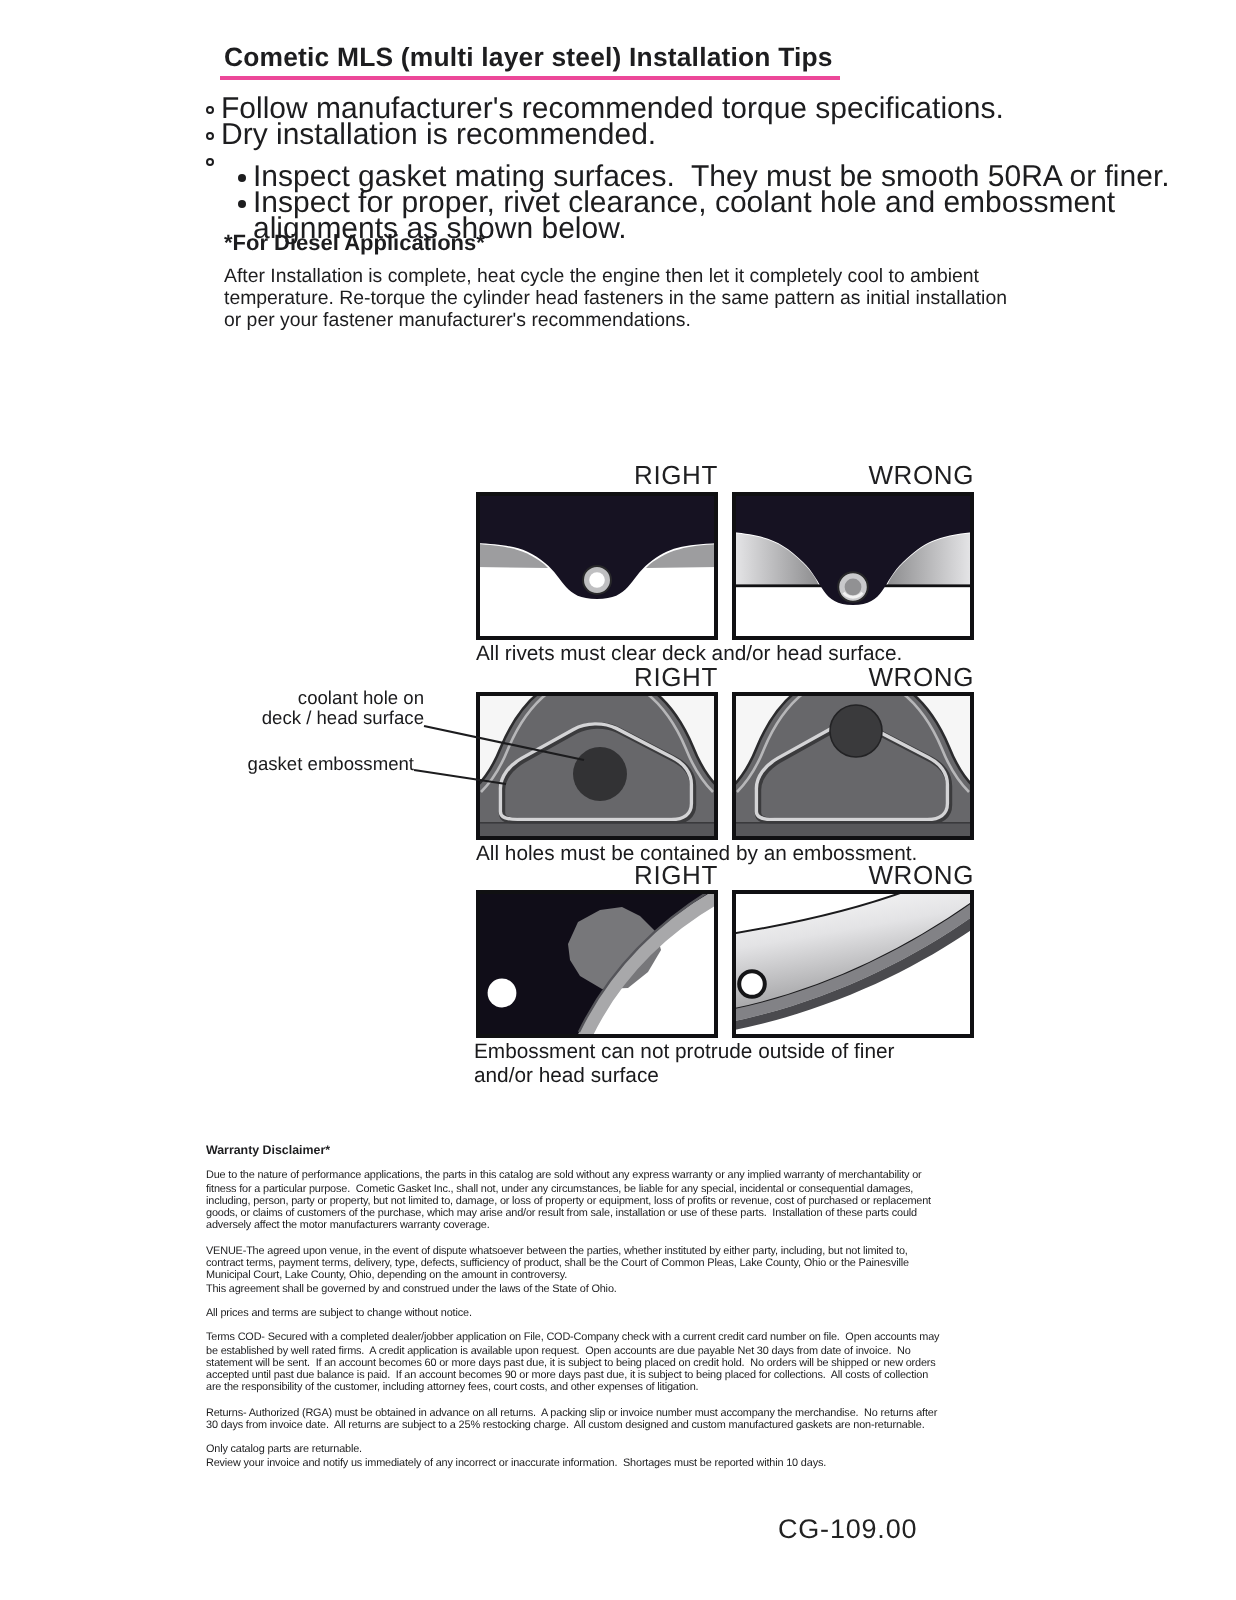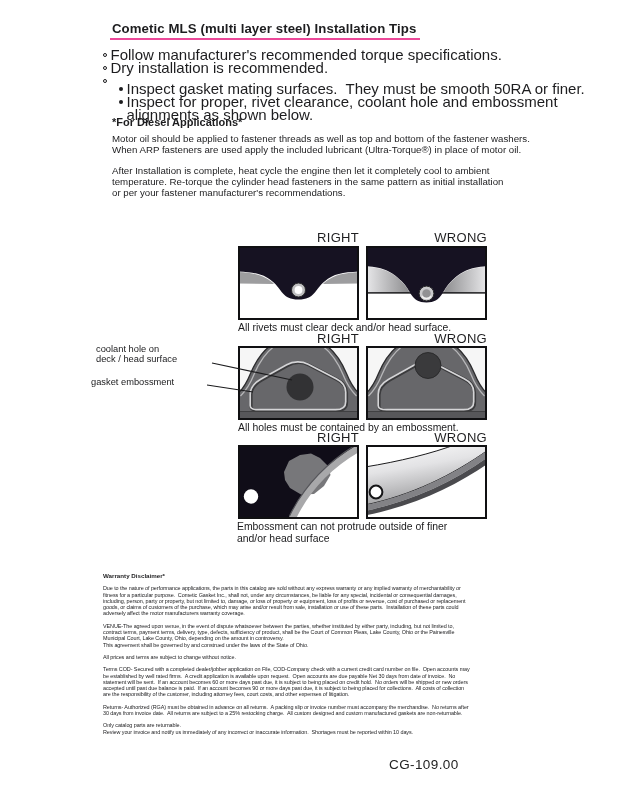--- a/index.html
+++ b/index.html
@@ -32,21 +32,21 @@
   .diesel p { white-space:pre-wrap; margin-bottom:10px; }
   .diesel p.last { margin-bottom:0; }
 
   .dg-label {
     position:absolute; width:121px; text-align:right;
     font-size:13px; letter-spacing:.3px; color:#1f1f21; white-space:nowrap;
   }
   .dg-box { position:absolute; width:121px; height:74px; }
   .dg-box svg { display:block; width:121px; height:74px; }
   .dg-caption { position:absolute; font-size:10.4px; line-height:11.8px; color:#1a1a1c; white-space:pre-line; }
-  .side-label { position:absolute; width:116px; text-align:left; font-size:9.3px; line-height:9.8px; color:#1a1a1c; white-space:pre-line; }
+  .side-label { position:absolute; width:116px; text-align:right; font-size:9.3px; line-height:9.8px; color:#1a1a1c; white-space:pre-line; }
   .leader-lines { position:absolute; left:90px; top:330px; width:260px; height:70px; pointer-events:none; }
 
   .warranty { position:absolute; left:103px; top:573px; width:438px; font-size:5.45px; line-height:6.3px; letter-spacing:-.08px; }
   .warranty h3 { font-size:6.2px; font-weight:700; margin-bottom:6px; letter-spacing:0; }
   .warranty p { white-space:pre-wrap; margin-bottom:6px; }
 
   .page-number { position:absolute; left:389px; top:757px; font-size:13.5px; letter-spacing:.4px; color:#222; }
 </style>
 </head>
 <body>
@@ -72,22 +72,20 @@
       <span class="b-text">Inspect gasket mating surfaces.  They must be smooth 50RA or finer.</span>
     </div>
     <div class="b-row sub">
       <span class="marker filled"></span>
       <span class="b-text">Inspect for proper, rivet clearance, coolant hole and embossment alignments as shown below.</span>
     </div>
   </div>
 
   <div class="diesel">
     <h2>*For Diesel Applications*</h2>
-    <p>Motor oil should be applied to fastener threads as well as top and bottom of the fastener washers.
-When ARP fasteners are used apply the included lubricant (Ultra-Torque®) in place of motor oil.</p>
     <p>After Installation is complete, heat cycle the engine then let it completely cool to ambient
 temperature. Re-torque the cylinder head fasteners in the same pattern as initial installation
 or per your fastener manufacturer's recommendations.</p>
   </div>
 
   <div class="dg-label" style="left:238px;top:230px">RIGHT</div>
   <div class="dg-label" style="left:366px;top:230px">WRONG</div>
 
   <div class="dg-box" style="left:238px;top:246px">
     <svg viewBox="0 0 121 74">

